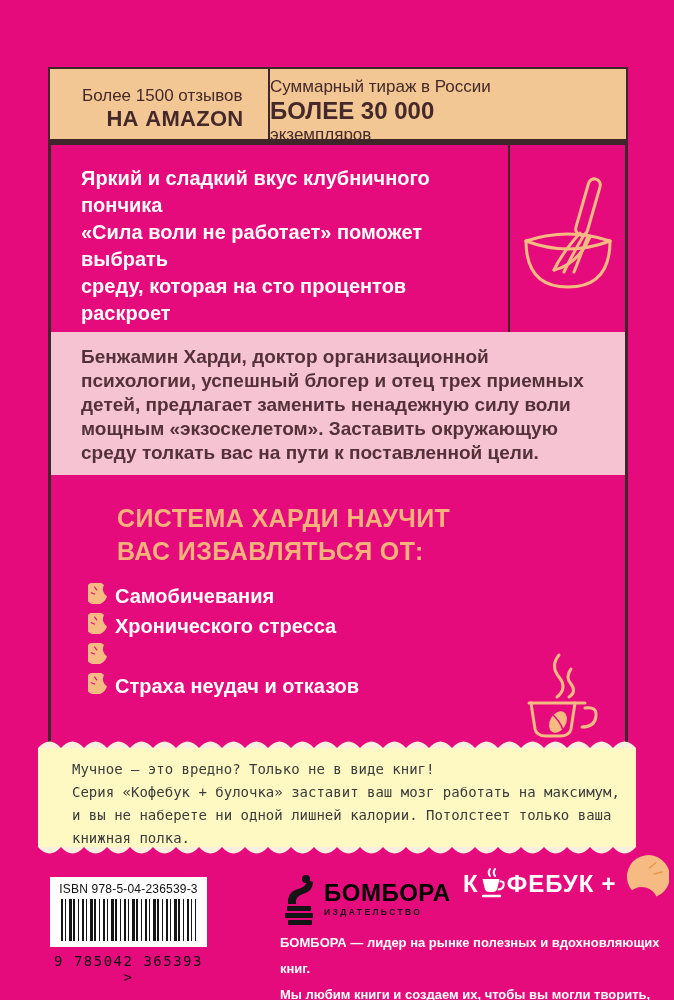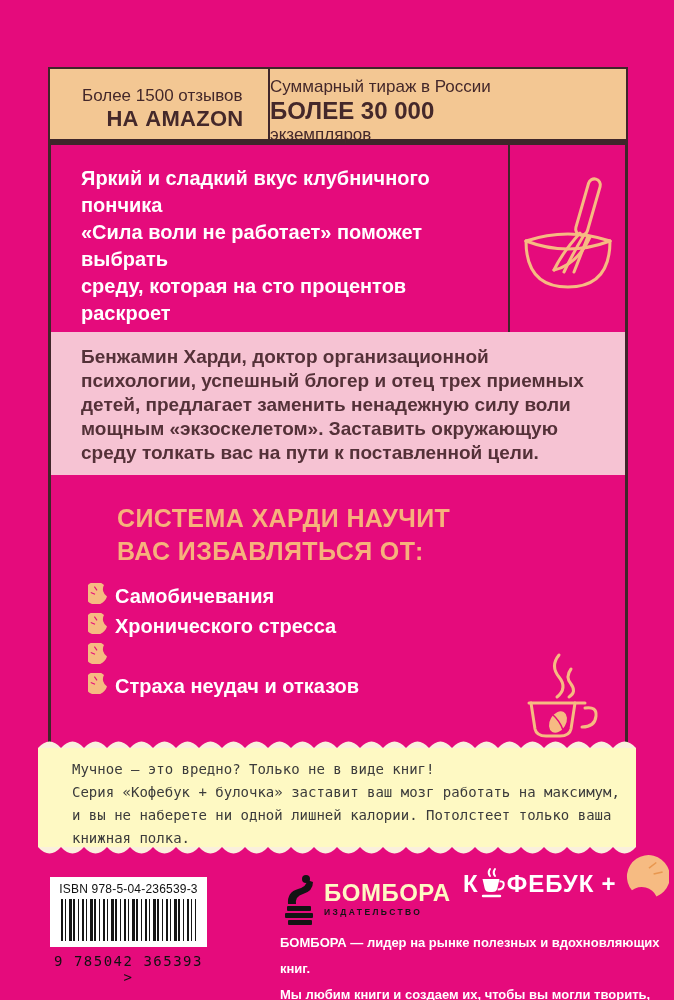--- a/index.html
+++ b/index.html
@@ -79,21 +79,21 @@
       #151515 8px 11px, #fff 11px 12px,
       #151515 12px 14px, #fff 14px 17px,
       #151515 17px 18px, #fff 18px 21px);
   }
   .digits {
     font-family:"DejaVu Sans Mono", monospace;
     font-size:14px; color:#111; margin-top:12px; letter-spacing:1.5px;
   }
   .publisher { position:absolute; left:282px; top:874px; display:flex; gap:8px; align-items:flex-start; }
   .pub-text { padding-top:6px; }
-  .pub-name { font-size:24px; font-weight:800; color:#fef9c3; letter-spacing:.5px; line-height:26px; }
+  .pub-name { font-size:24px; font-weight:800; color:#000000; letter-spacing:.5px; line-height:26px; }
   .pub-sub  { font-size:8.5px; font-weight:bold; color:#141414; letter-spacing:2.4px; margin-top:1px; }
   .pub-desc {
     position:absolute; left:280px; top:930px; width:385px;
     color:#ffffff; font-size:13px; font-weight:bold;
     line-height:26px; white-space:pre-line;
   }
   .kofebuk {
     position:absolute; left:463px; top:860px; height:48px;
     display:flex; align-items:center;
     color:#ffffff; font-size:24px; font-weight:800; letter-spacing:1px;

